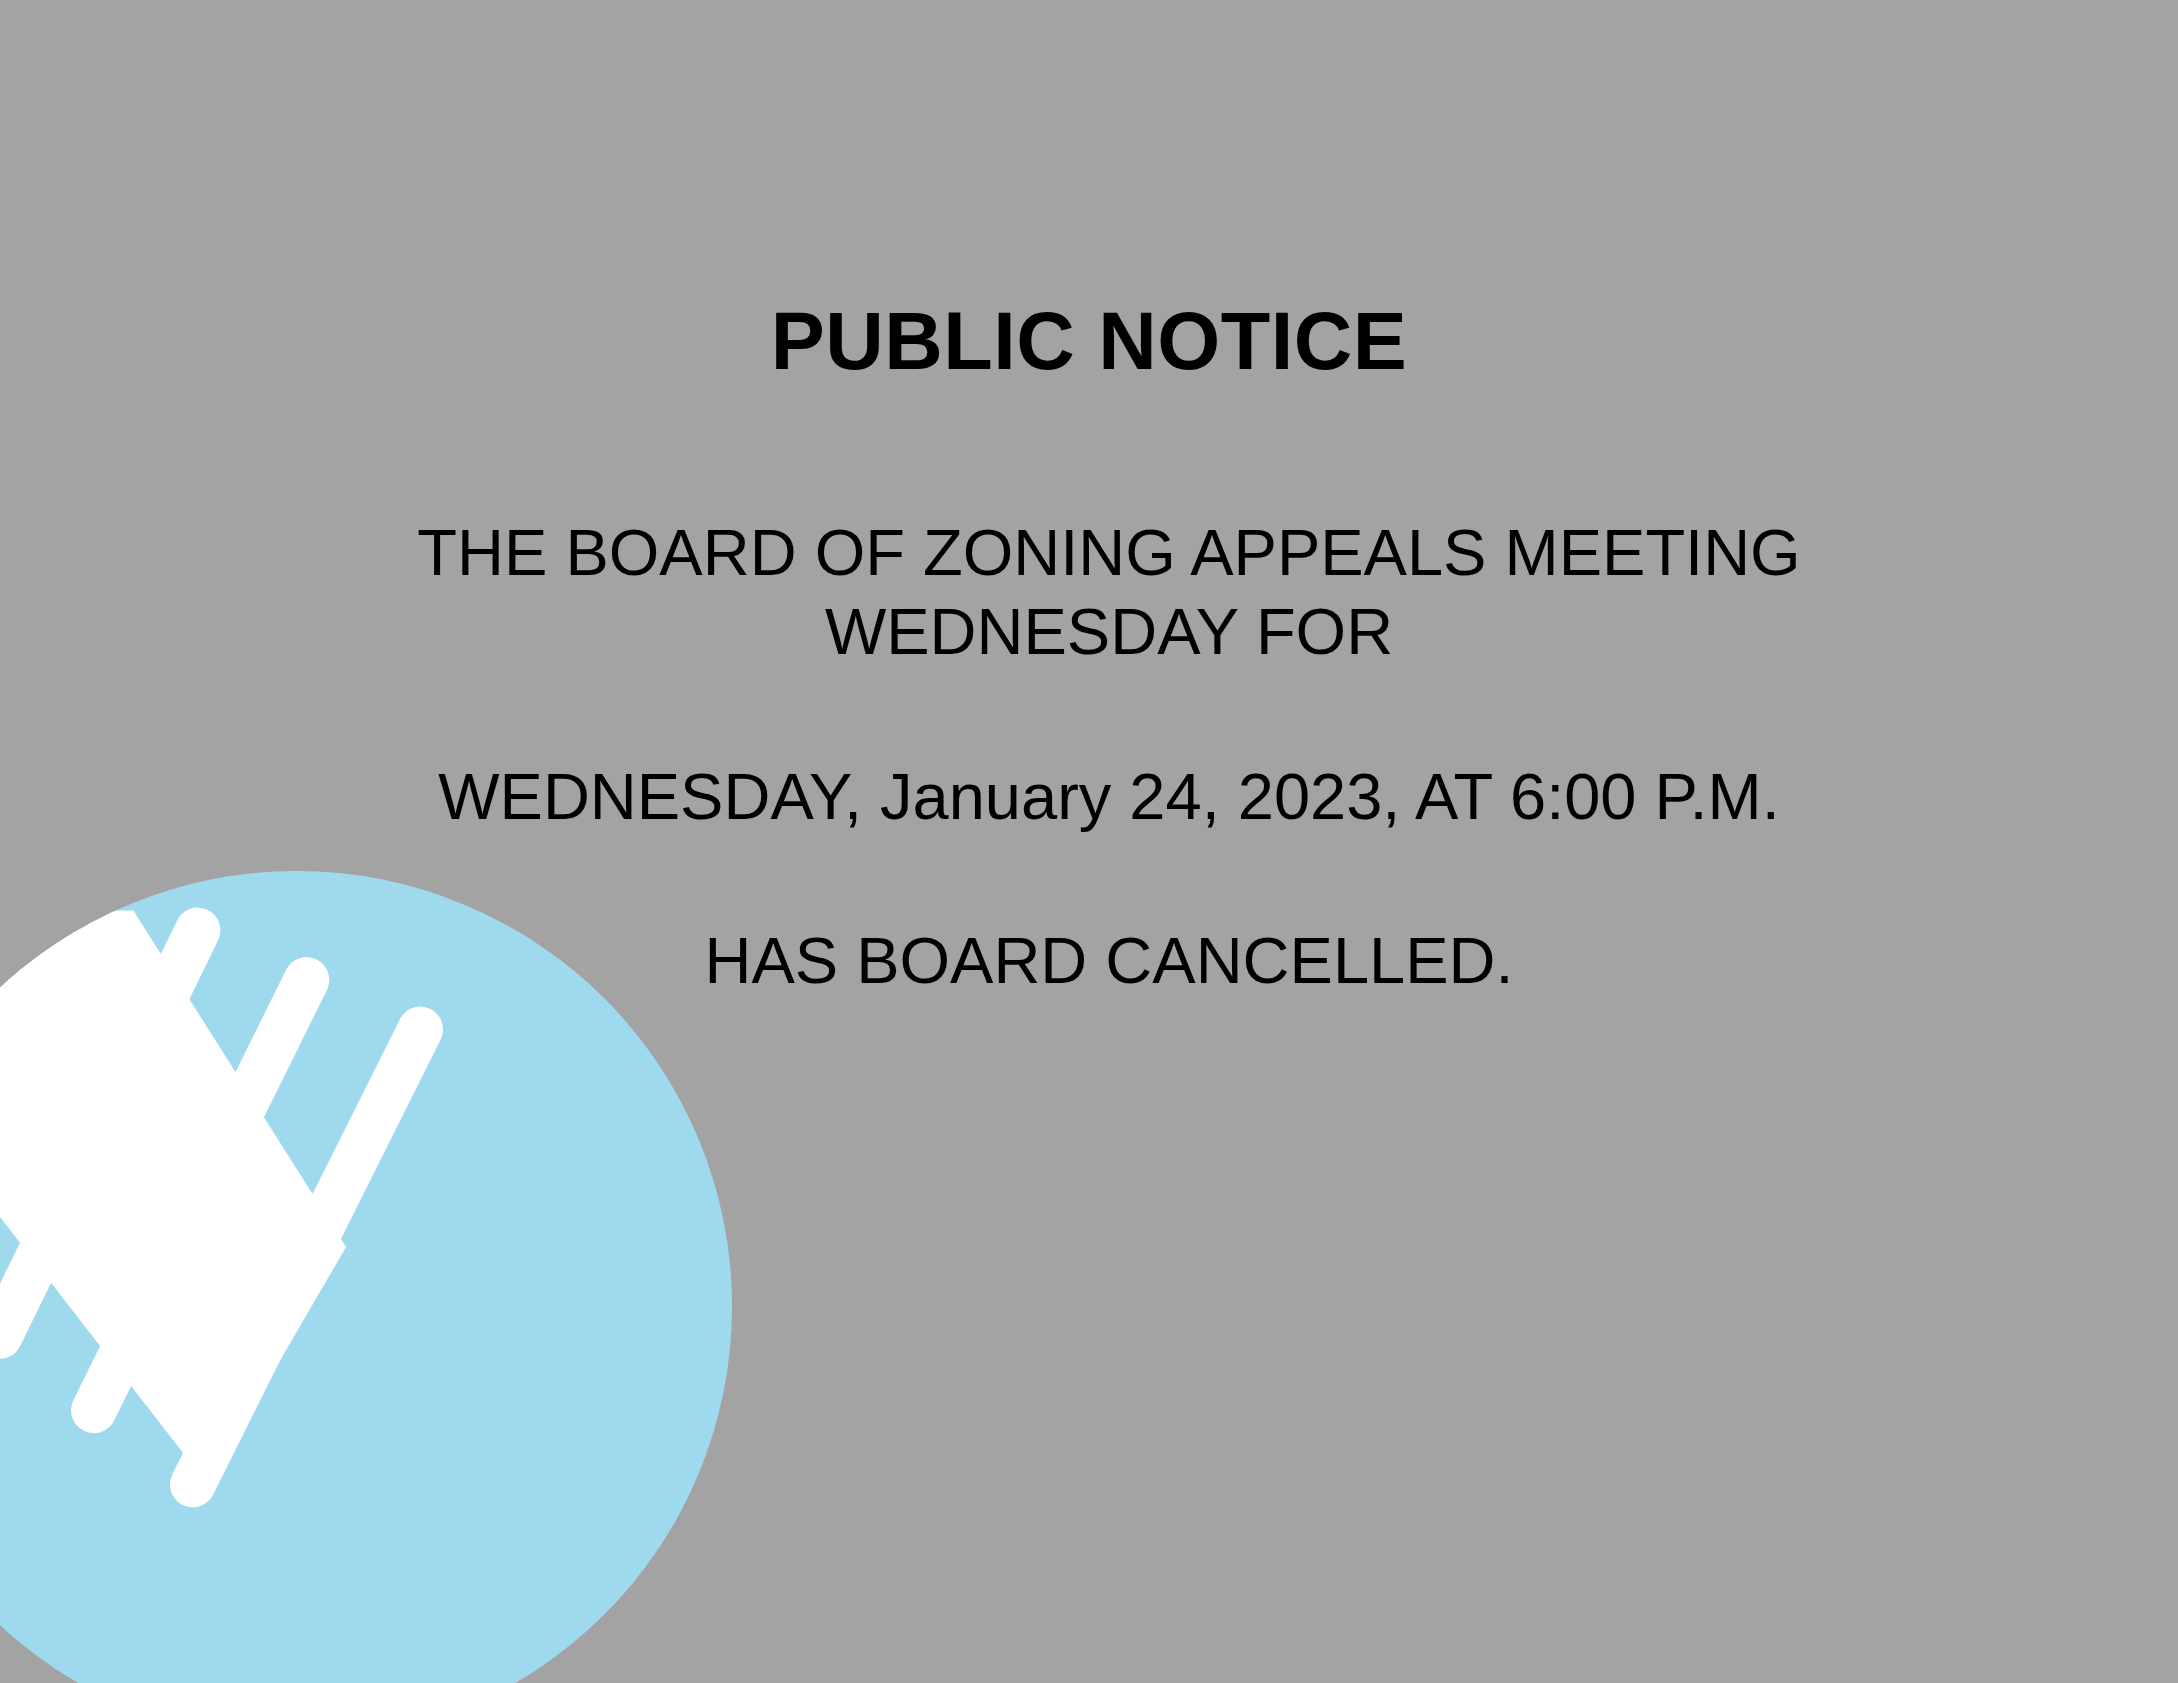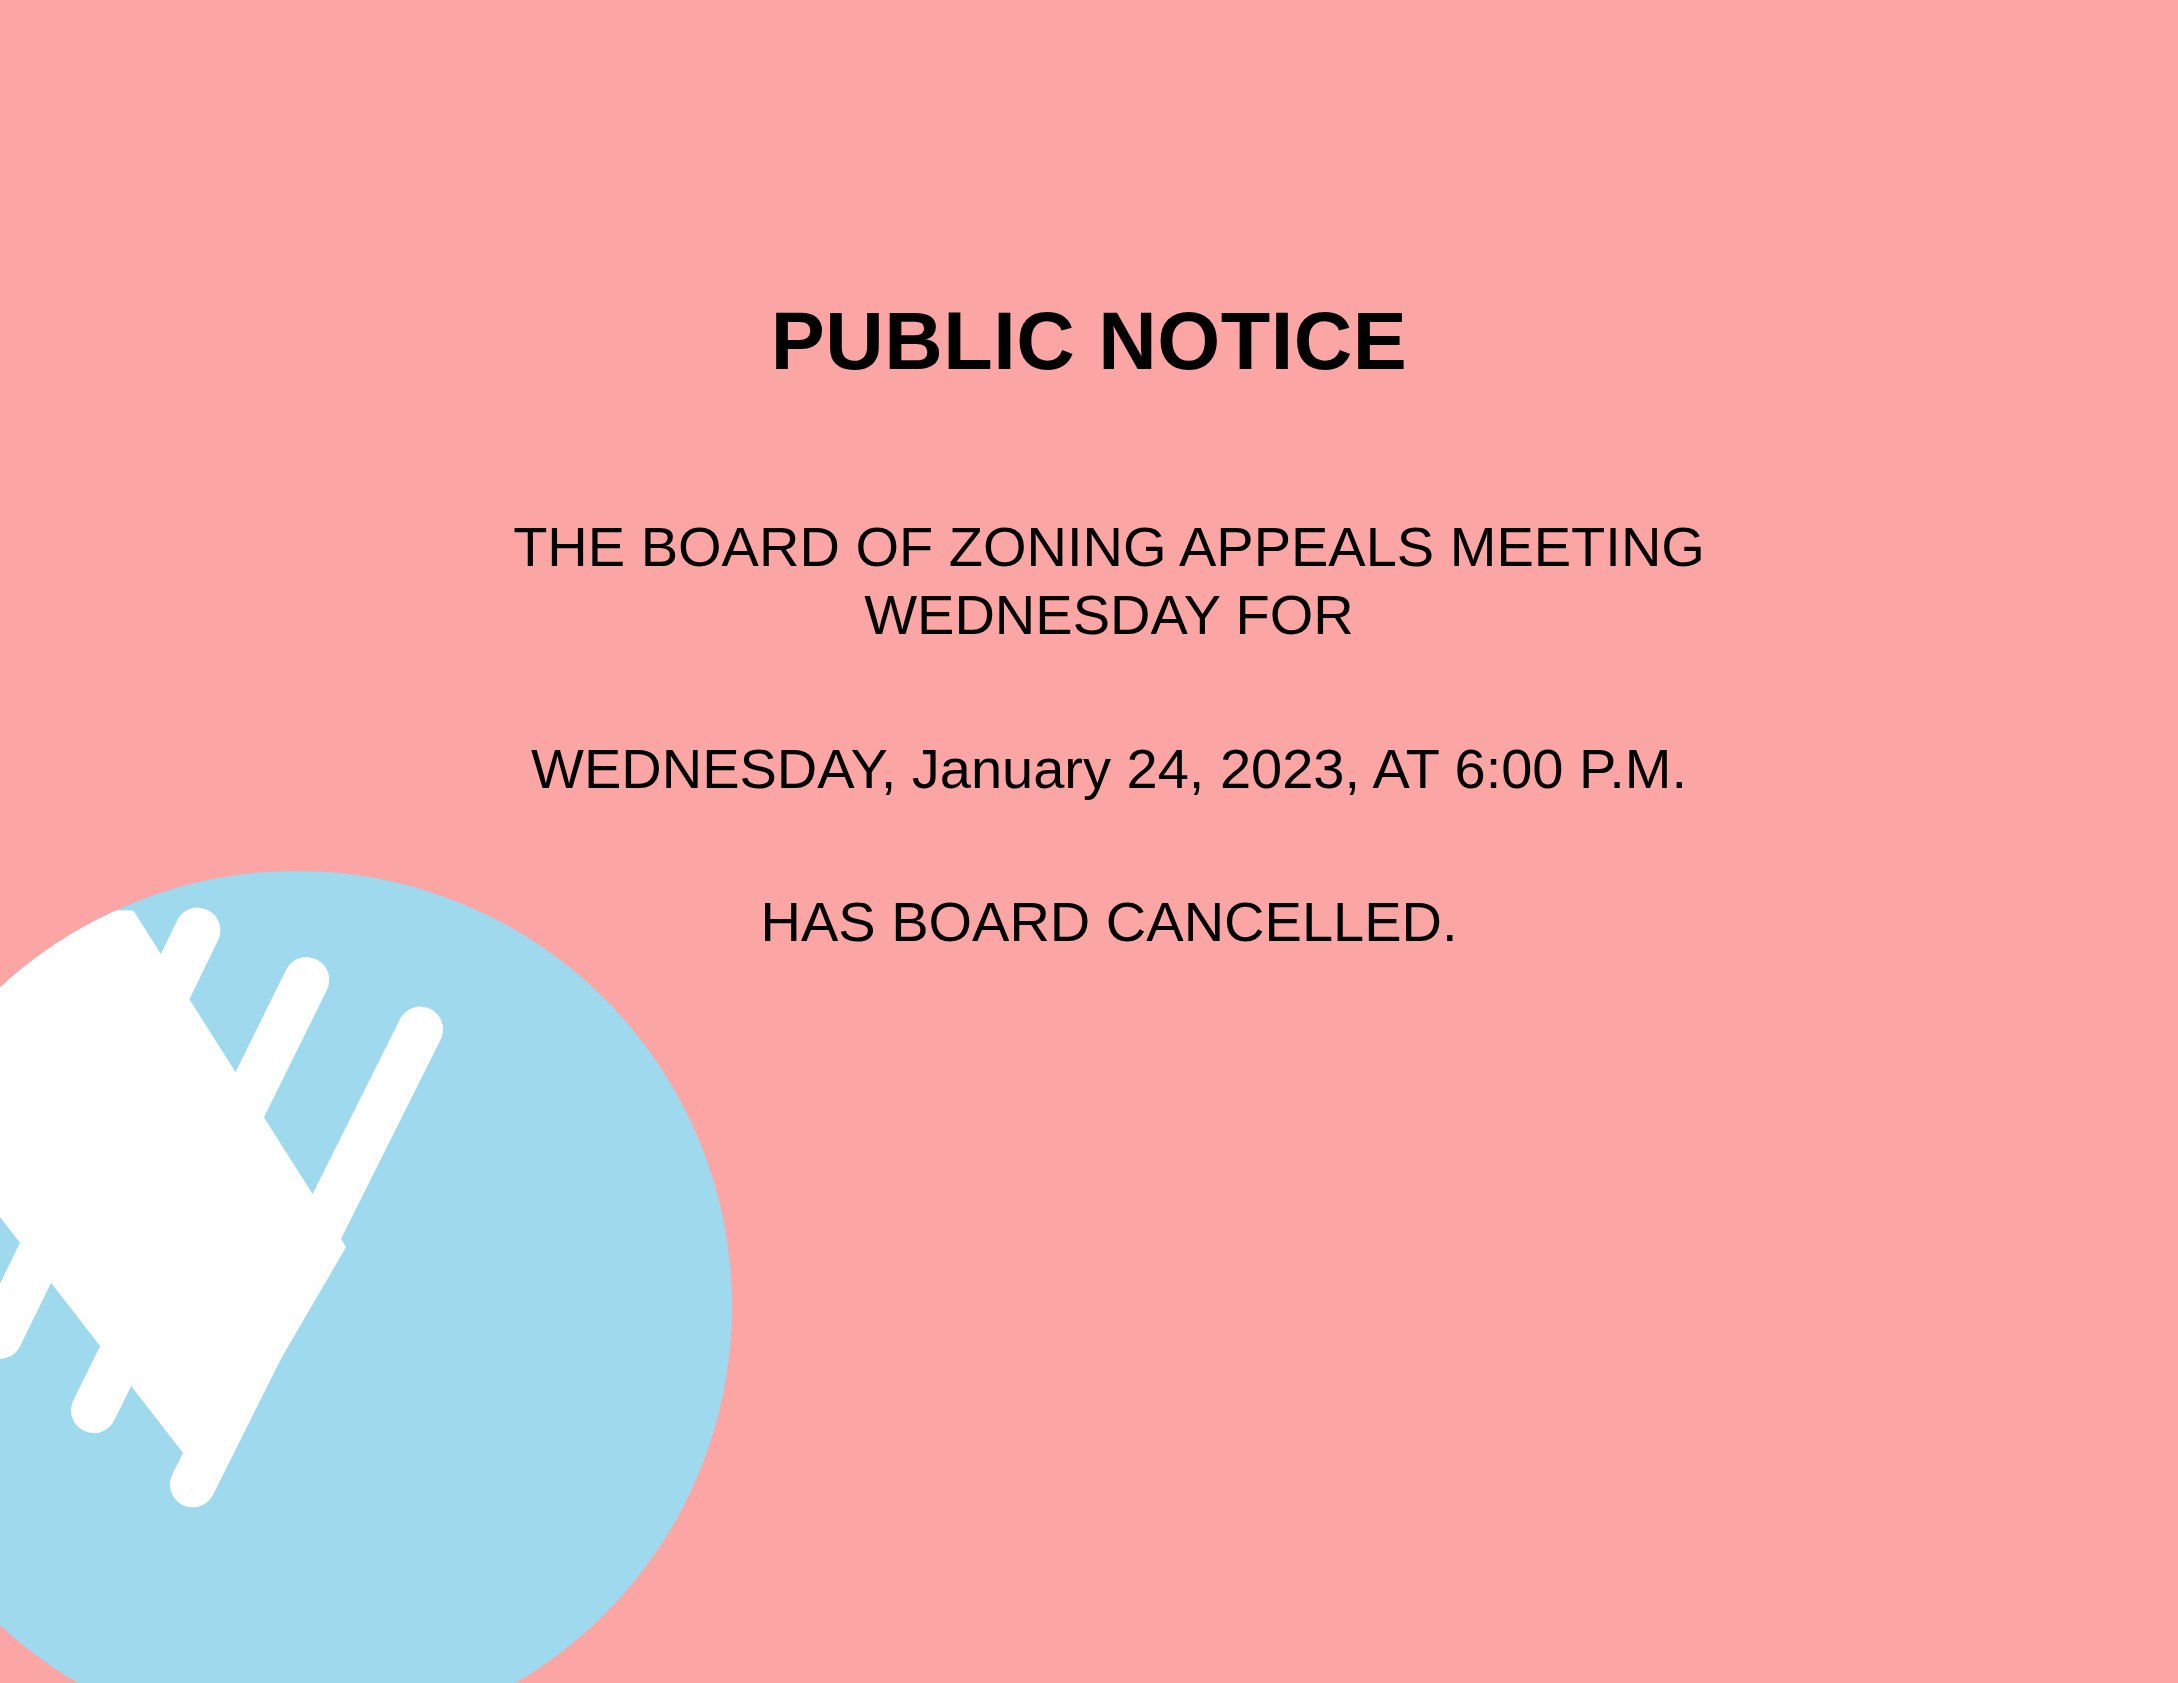--- a/index.html
+++ b/index.html
@@ -12,21 +12,21 @@
     height: 1683px;
     position: relative;
     overflow: hidden;
     font-family: "Liberation Sans", sans-serif;
     color: #000000;
   }
 
   #page {
     position: absolute;
     inset: 0;
-    background: #fca5a5;
+    background: #a3a3a3;
   }
 
   
   #logo-mark {
     position: absolute;
     left: -119px;
     top: 871px;
     width: 950px;
     height: 950px;
     pointer-events: none;
@@ -43,21 +43,21 @@
 
   .title {
     font-size: 81px;
     font-weight: bold;
     letter-spacing: 0.5px;
     margin-top: 297px;
     line-height: 1.1;
   }
 
   .para {
-    font-size: 56px;
+    font-size: 65px;
     font-weight: normal;
     line-height: 1.22;
     margin-top: 0;
     padding-left: 40px;
   }
 
   .line-spacer-1 { height: 127px; }
   .line-spacer-2 { height: 85px; }
   .line-spacer-3 { height: 85px; }
 

